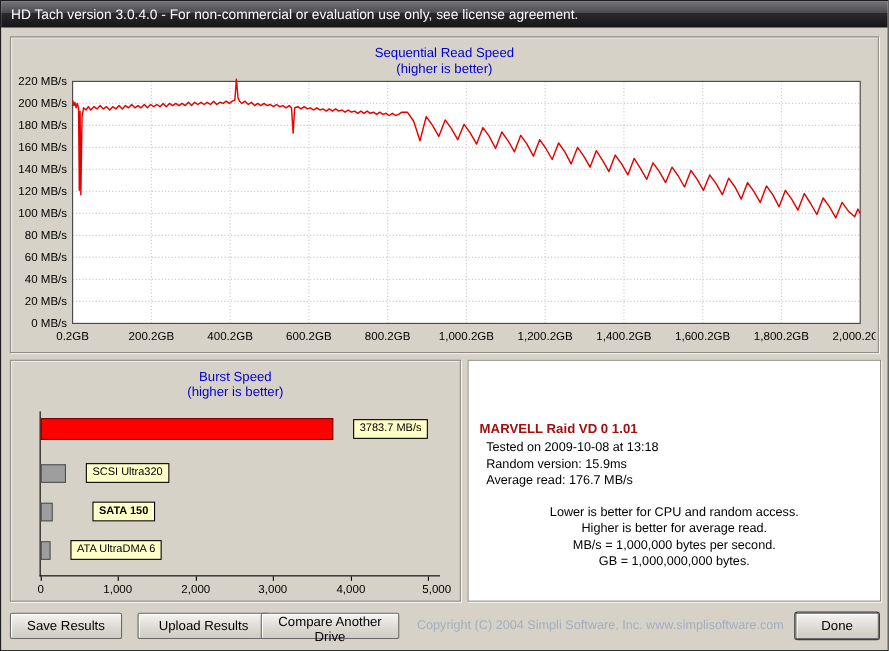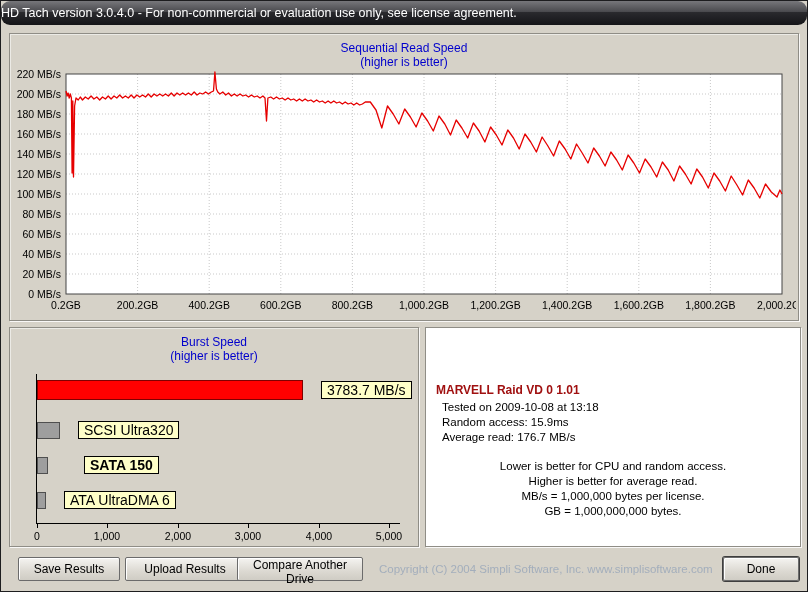--- a/index.html
+++ b/index.html
@@ -6,22 +6,22 @@
   * { box-sizing:border-box; }
   .window {
     position:relative; width:808px; height:592px;
     background:#d6d2c8; border:1px solid #1d1d1f;
     font-family:"Liberation Sans", sans-serif;
     overflow:hidden;
   }
   .titlebar {
     position:absolute; left:0; top:0; width:100%; height:24px;
     background:linear-gradient(180deg,#77777b 0%,#4a4a4e 45%,#2a2a2e 46%,#151518 100%);
-    color:#ffffff; font-size:12.5px; line-height:24px; 
-    white-space:nowrap; overflow:hidden;border-radius:9px;
+    color:#ffffff; font-size:12.5px; line-height:24px; padding-left:9px;
+    white-space:nowrap; overflow:hidden;
   }
   .panel {
     position:absolute; background:#d6d2c8;
     border:1px solid #8f8d86;
     box-shadow:1px 1px 0 rgba(255,255,255,.85), inset 1px 1px 0 rgba(255,255,255,.55);
   }
   .seq-panel  { left:8px;   top:32px;  width:790px; height:288px; }
   .burst-panel{ left:8px;   top:326px; width:410px; height:220px; }
   .info-panel { left:424px; top:326px; width:376px; height:220px; background:#ffffff; padding:7px 10px; }
   .chart-title, .chart-sub {
@@ -32,38 +32,38 @@
   .chart-sub   { top:21px; }
   #seqChart { position:absolute; left:2px; top:36px; }
   svg text.seq-tick { font:10.5px "Liberation Sans", sans-serif; fill:#000; }
   #burstChart {
     position:absolute; left:26px; top:46px; width:364px; height:150px;
     border-left:1px solid #000; border-bottom:1px solid #000;
   }
   .bar { position:absolute; left:0; border:1px solid rgba(0,0,0,.5); }
   .val-box {
     position:absolute; background:var(--yellow,#ffffc8);
-    border:1px solid #000; font-size:14px; line-height:14px;
+    border:1px solid #000; font-size:10px; line-height:14px;
     padding:1px 5px; white-space:nowrap; color:#000;
   }
   .xtick { position:absolute; top:156px; transform:translateX(-50%); font-size:10.5px; color:#000; }
   .tickmark { position:absolute; top:150px; width:1px; height:4px; background:#000; }
   .drive-name { color:var(--drive-maroon,#a01010); font-weight:bold; font-size:12px; margin-bottom:3px;margin-top:48px; }
   .info-line  { font-size:11.5px; line-height:15px; color:#000; padding-left:6px; }
   .info-gap   { height:14px; }
   .note-line  { font-size:11.5px; line-height:15px; color:#000;text-align:center; }
   .btn {
     position:absolute; height:24px; top:556px;
     background:linear-gradient(#f5f4f1,#dcd9d2 60%,#cfccc4);
     border:1px solid #6b6b6b; border-radius:2px;
     font-family:"Liberation Sans", sans-serif; font-size:12px; color:#000;
     box-shadow:inset 1px 1px 0 #ffffff;
     padding:0; cursor:default;
   }
-  .btn-save    { left:8px;   width:102px;margin-left:9px; }
+  .btn-save    { left:8px;   width:102px; }
   .btn-upload  { left:124px; width:120px; }
   .btn-compare { left:236px; width:126px; }
   .btn-done    { left:722px; width:76px; box-shadow:0 0 0 1px #3e3e3e, inset 1px 1px 0 #ffffff; }
   .copyright {
     position:absolute; left:378px; top:562px; width:332px; text-align:center;
     font-size:11.5px; color:var(--copyright,#a3aebc); white-space:nowrap;
   }
 </style>
 </head>
 <body>
@@ -142,33 +142,33 @@
         <div class="xtick" style="left: 0px;">0</div>
         <div class="tickmark" style="left: 70px;"></div>
         <div class="xtick" style="left: 70px;">1,000</div>
         <div class="tickmark" style="left: 141px;"></div>
         <div class="xtick" style="left: 141px;">2,000</div>
         <div class="tickmark" style="left: 211px;"></div>
         <div class="xtick" style="left: 211px;">3,000</div>
         <div class="tickmark" style="left: 282px;"></div>
         <div class="xtick" style="left: 282px;">4,000</div>
         <div class="tickmark" style="left: 352px;"></div>
-        <div class="xtick" style="left: 352px;">5,000</div>
+        <div class="xtick" style="left: 360px;">5,000</div>
       </div>
   </div>
 
   <div class="panel info-panel">
     <div class="drive-name">MARVELL Raid VD 0 1.01</div>
     <div class="info-line">Tested on 2009-10-08 at 13:18</div>
-    <div class="info-line">Random access: 15.9ms</div>
+    <div class="info-line">Random version: 15.9ms</div>
     <div class="info-line">Average read: 176.7 MB/s</div>
     <div class="info-gap"></div>
     <div class="note-line">Lower is better for CPU and random access.</div>
     <div class="note-line">Higher is better for average read.</div>
-    <div class="note-line">MB/s = 1,000,000 bytes per license.</div>
+    <div class="note-line">MB/s = 1,000,000 bytes per second.</div>
     <div class="note-line">GB = 1,000,000,000 bytes.</div>
   </div>
 
   <button class="btn btn-save">Save Results</button>
   <button class="btn btn-upload">Upload Results</button>
   <button class="btn btn-compare">Compare Another Drive</button>
   <div class="copyright">Copyright (C) 2004 Simpli Software, Inc. www.simplisoftware.com</div>
   <button class="btn btn-done">Done</button>
 
 </div>

